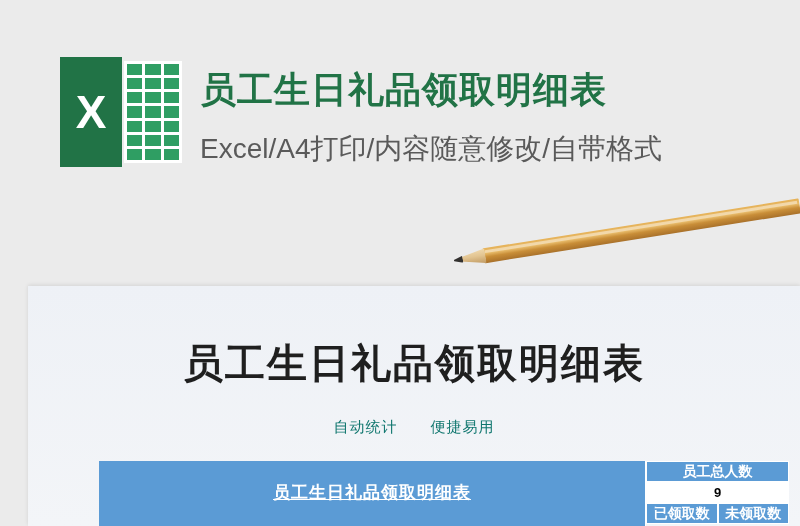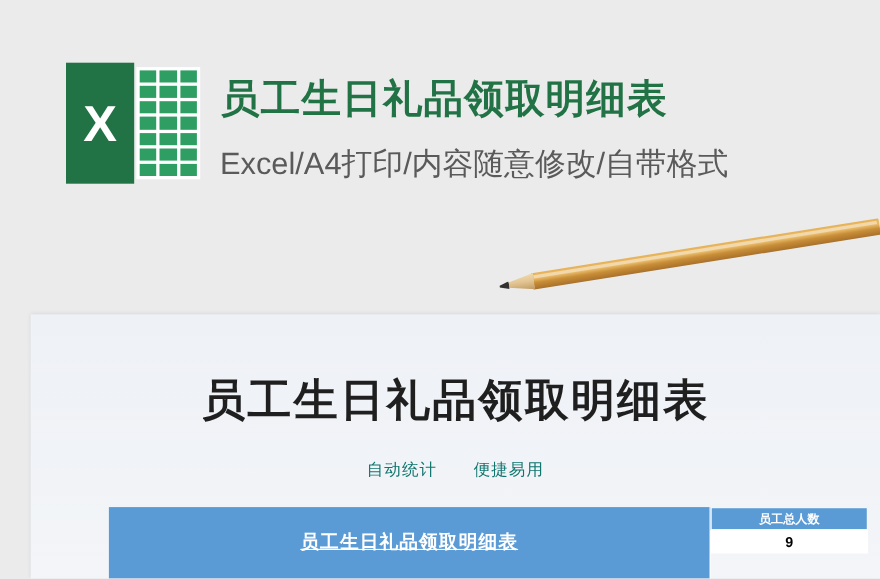--- a/index.html
+++ b/index.html
@@ -222,21 +222,21 @@
     border-left: 1px solid #ffffff;
     box-sizing: border-box;
   }
   .stats-row {
     display: flex;
     width: 100%;
   }
   .stats-cell {
     box-sizing: border-box;
     border: 1px solid #ffffff;
-    font-size: 11px;
+    font-size: 14px;
     color: #1a1a1a;
     display: flex;
     align-items: center;
     justify-content: center;
     background: #dce9f6;
     height: 21px;
   }
   .stats-cell.head {
     background: #5b9bd5;
     color: #ffffff;
@@ -313,18 +313,22 @@
         <div class="band-title">员工生日礼品领取明细表</div>
       </div>
 
       <div class="stats">
         <div class="stats-row">
           <div class="stats-cell head full">员工总人数</div>
         </div>
         <div class="stats-row">
           <div class="stats-cell value full">9</div>
         </div>
+        <div class="stats-row">
+          <div class="stats-cell head half">已领取数</div>
+          <div class="stats-cell head half">未领取数</div>
+        </div>
       </div>
 
     </div>
   </div>
 
 </div>
 
 </body></html>

